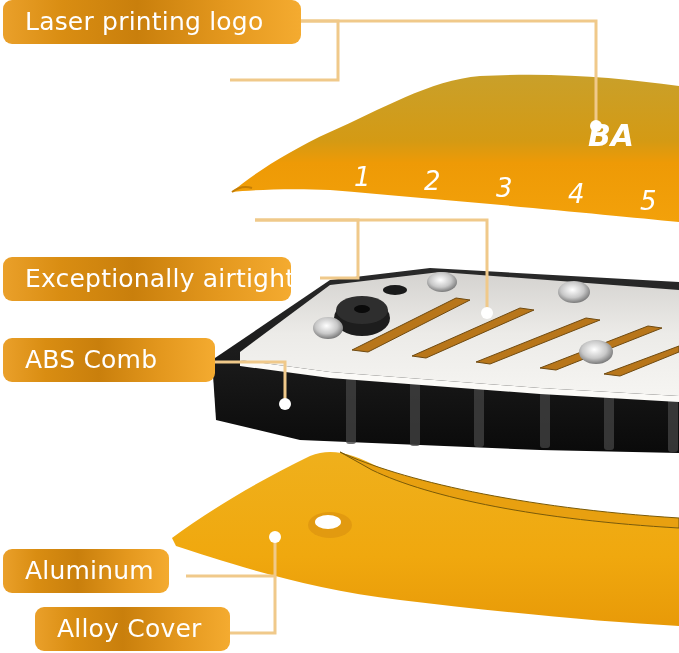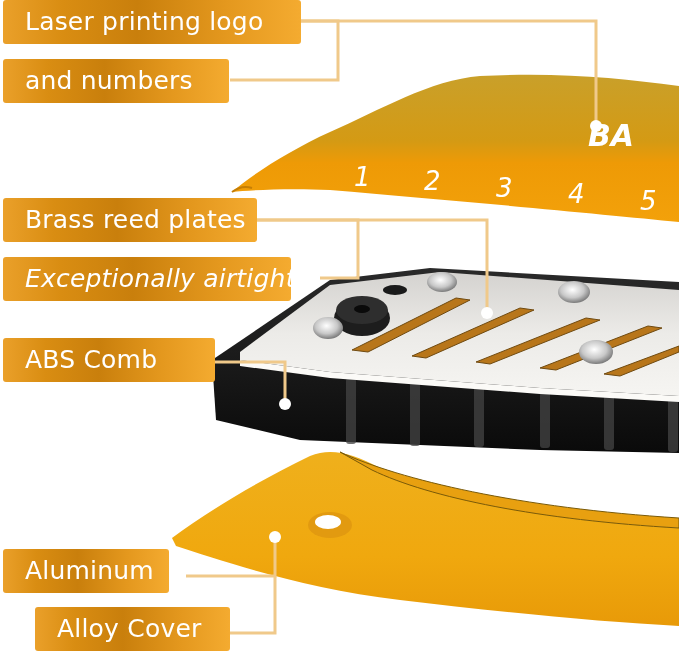--- a/index.html
+++ b/index.html
@@ -2,21 +2,21 @@
 <html><head>
 <meta charset="utf-8">
 <style>
   html, body { margin: 0; padding: 0; }
   body {
     width: 679px; height: 653px; background: #ffffff; position: relative;
     overflow: hidden; font-family: "DejaVu Sans", sans-serif;
   }
   .stage { position: absolute; left: 0; top: 0; width: 679px; height: 653px; }
   .label {
-    position: absolute; height: 44px; border-radius: 3px;
+    position: absolute; height: 44px; border-radius: 9px;
     background: linear-gradient(90deg, #eaa02a 0%, #d98d12 20%, #c97f0c 45%, #e4981e 75%, #f4ab30 100%);
     color: #ffffff; font-size: 25px; line-height: 44px; padding-left: 22px;
     box-sizing: border-box; white-space: nowrap; letter-spacing: 0.2px;
   }
   svg { position: absolute; left: 0; top: 0; }
 </style>
 </head>
 <body>
 
 <div class="stage">
@@ -116,22 +116,20 @@
       <text x="354" y="186">1</text>
       <text x="424" y="190">2</text>
       <text x="496" y="197">3</text>
       <text x="568" y="203">4</text>
       <text x="640" y="210">5</text>
       <text x="588" y="146" font-size="30" font-weight="bold">BA</text>
     </g>
   </svg>
 
   <div class="label" style="left:3px; top:0px; width:298px;">Laser printing logo</div>
-  <div class="label" style="left:3px; top:59px; width:226px;">and numbers</div>
 
-  <div class="label" style="left:3px; top:198px; width:254px;">Brass reed plates</div>
-  <div class="label" style="left:3px; top:257px; width:288px;font-style:italic;">Exceptionally airtight</div>
+  <div class="label" style="left:3px; top:257px; width:288px;">Exceptionally airtight</div>
 
   <div class="label" style="left:3px; top:338px; width:212px;">ABS Comb</div>
 
   <div class="label" style="left:3px; top:549px; width:166px;">Aluminum</div>
   <div class="label" style="left:3px; top:607px; width:195px;margin-left:32px;">Alloy Cover</div>
 </div>
 
 </body></html>

